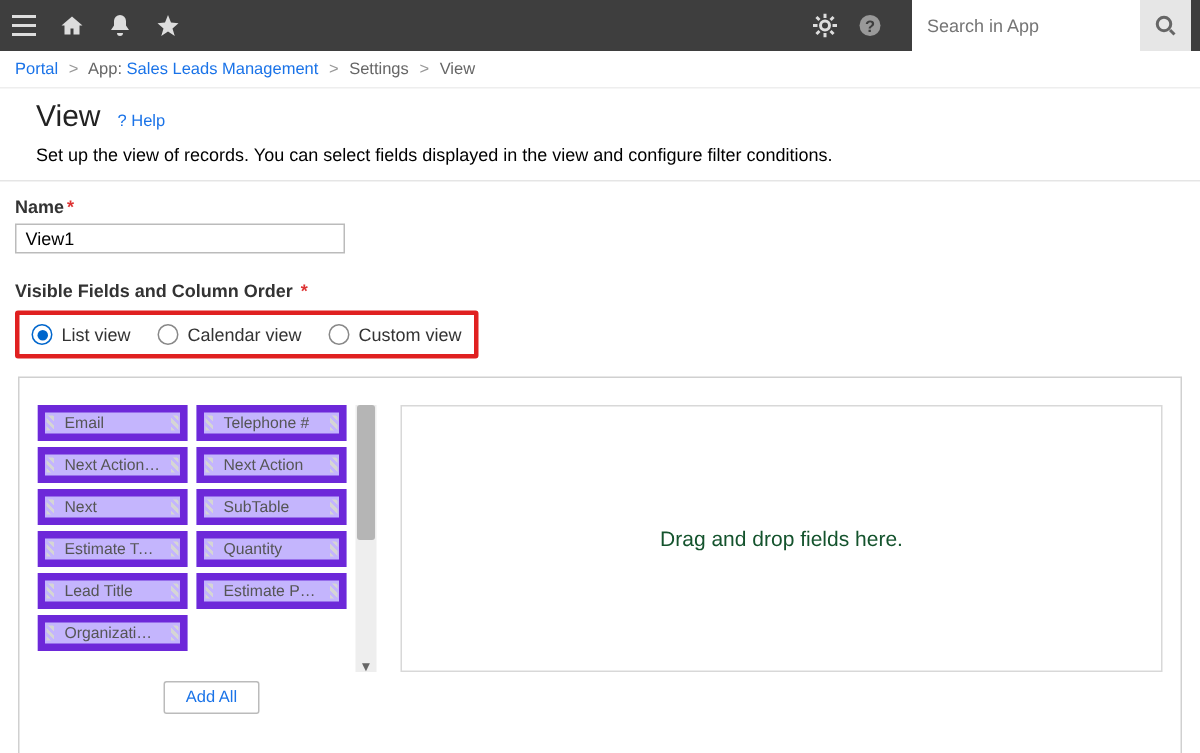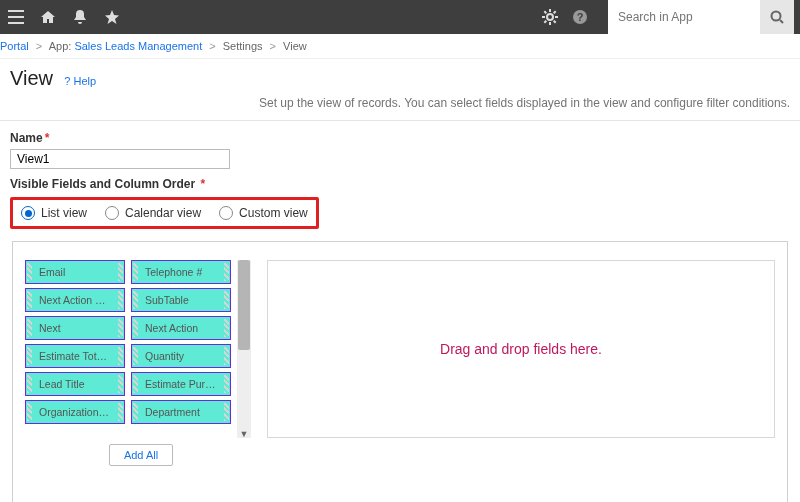--- a/index.html
+++ b/index.html
@@ -9,67 +9,67 @@
   .topbar { background: #3e3e3e; height: 34px; display: flex; align-items: center; padding: 0 6px; }
   .topbar .left-icons { display: flex; gap: 12px; align-items: center; }
   .topbar .spacer { flex: 1; }
   .topbar .right-icons { display: flex; gap: 10px; align-items: center; }
   .tb-icon { color: #ddd; cursor: pointer; display:flex; align-items:center; justify-content:center; width:20px; height:20px; }
   .searchbox { display:flex; align-items:center; background:#fff; margin-left:8px; height:34px; }
   .searchbox input { border:none; outline:none; padding:12px 10px; font-size:12px; width:152px; height:34px; }
   .searchbtn { width:34px; height:34px; background:#e6e6e6; display:flex; align-items:center; justify-content:center; cursor:pointer; }
 
   
-  .breadcrumb { padding: 6px 0; font-size: 11px; color:#666; border-bottom:1px solid #eee; }
+  .breadcrumb { padding: 6px 10px; font-size: 11px; color:#666; border-bottom:1px solid #eee; }
   .breadcrumb a { color:#1a73e8; text-decoration:none; }
   .breadcrumb .sep { color:#999; margin:0 4px; }
 
   
-  .pagehead { padding: 8px 10px 10px; border-bottom:1px solid #e5e5e5; }
+  .pagehead { padding: 8px 24px 10px; border-bottom:1px solid #e5e5e5; }
   .pagehead h1 { font-size: 20px; font-weight: normal; color:#222; display:inline-block; }
   .helplink { font-size:11px; color:#1a73e8; margin-left:8px; text-decoration:none; }
-  .desc { font-size:12px; color:#737373; margin-top:6px;text-align:right; }
+  .desc { font-size:12px; color:#000000; margin-top:6px; }
 
   
   .form { padding: 10px; }
   .label { font-weight:bold; font-size:12px; margin-bottom:4px; display:block; }
   .req { color:#d33; margin-left:2px; }
   .text-input { width:220px; height:20px; padding:2px 6px; border:1px solid #bbb; font-size:12px; }
 
-  .section2-label { font-weight:bold; font-size:12px; margin-top:8px; }
+  .section2-label { font-weight:bold; font-size:12px; margin-top:18px; }
 
   .radio-row { display:flex; gap:18px; align-items:flex-start; margin-top:6px; border:3px solid #e02020; padding:6px 8px; width:fit-content; border-radius:2px; }
   .radio-opt { display:flex; align-items:center; gap:6px; cursor:pointer; }
   .radio-circle { width:14px; height:14px; border:1.5px solid #0066cc; border-radius:50%; display:flex; align-items:center; justify-content:center; }
   .radio-circle.unsel { border-color:#888; }
   .radio-dot { width:7px; height:7px; background:#0066cc; border-radius:50%; }
 
   
   .panel { border:1px solid #d0d0d0; margin:12px 2px 0; padding:10px 12px 10px; position:relative; height:262px; }
   .panel-top { display:flex; justify-content:space-between; align-items:center; }
   .searchfields { display:flex; align-items:center; border:1px solid #bbb; height:30px; width:222px; padding:0 6px; gap:6px; }
   .searchfields input { border:none; outline:none; font-size:12px; flex:1; }
   .more-dots { color:#888; font-size:18px; letter-spacing:2px; cursor:pointer; }
 
   .columns { display:flex; gap:10px; margin-top:8px; height:178px; }
   .fields-scroll { position:relative; width:232px; height:178px; overflow:hidden; display:flex; gap:6px; }
   .fields-col { width:100px; display:flex; flex-direction:column; gap:4px; }
-  .field-chip { height:24px; border:1px solid #6d28d9; background:#5eead4; font-size:10.5px; color:#555; display:flex; align-items:center; padding:0 6px; position:relative; cursor:grab; overflow:hidden; white-space:nowrap; text-overflow:ellipsis; }
+  .field-chip { height:24px; border:5px solid #6d28d9; background:#c4b5fd; font-size:10.5px; color:#555; display:flex; align-items:center; padding:0 6px; position:relative; cursor:grab; overflow:hidden; white-space:nowrap; text-overflow:ellipsis; }
   .field-chip::before, .field-chip::after { content:""; position:absolute; top:2px; bottom:2px; width:5px; background:repeating-linear-gradient(45deg,#d5d5d5 0 2px,transparent 2px 4px);} 
   .field-chip::before { left:1px; }
   .field-chip::after { right:1px; }
   .field-chip span { margin:0 7px; overflow:hidden; text-overflow:ellipsis; }
 
   .vscroll { width:14px; background:#eee; position:relative; }
   .vscroll .thumb { position:absolute; left:1px; right:1px; top:0; height:90px; background:#b5b5b5; border-radius:2px; }
   .vscroll .arrow { position:absolute; left:0; right:0; height:12px; display:flex; align-items:center; justify-content:center; color:#666; font-size:9px; }
   .vscroll .arrow.up { top:-2px; }
   .vscroll .arrow.dn { bottom:-2px; }
 
-  .dropzone { flex:1; border:1px solid #d8d8d8; display:flex; align-items:center; justify-content:center; color:#be185d; font-size:14px; }
+  .dropzone { flex:1; border:1px solid #d8d8d8; display:flex; align-items:center; justify-content:center; color:#14532d; font-size:14px; }
 
   .addall-row { margin-top:6px; width:232px; display:flex; justify-content:center; }
   .addall { border:1px solid #bbb; background:#fff; color:#1a73e8; font-size:11px; padding:4px 14px; cursor:pointer; border-radius:2px; }
 
   svg { display:block; }
 </style>
 </head>
 <body>
 
 <div class="topbar">
@@ -189,33 +189,30 @@
             </div>
             <div class="field-chip">
               <span>Organization Name</span>
             </div>
           </div>
         <div class="fields-col" id="col-right">
             <div class="field-chip">
               <span>Telephone #</span>
             </div>
             <div class="field-chip">
+              <span>Next Action</span>
+            </div>
+            <div class="field-chip">
               <span>SubTable</span>
             </div>
             <div class="field-chip">
-              <span>Next Action</span>
-            </div>
-            <div class="field-chip">
               <span>Quantity</span>
             </div>
             <div class="field-chip">
               <span>Estimate Purchase D...</span>
-            </div>
-            <div class="field-chip">
-              <span>Department</span>
             </div>
           </div>
         <div class="vscroll">
           <span class="arrow up">▲</span>
           <div class="thumb"></div>
           <span class="arrow dn">▼</span>
         </div>
       </div>
       <div class="dropzone">
         <span>Drag and drop fields here.</span>

